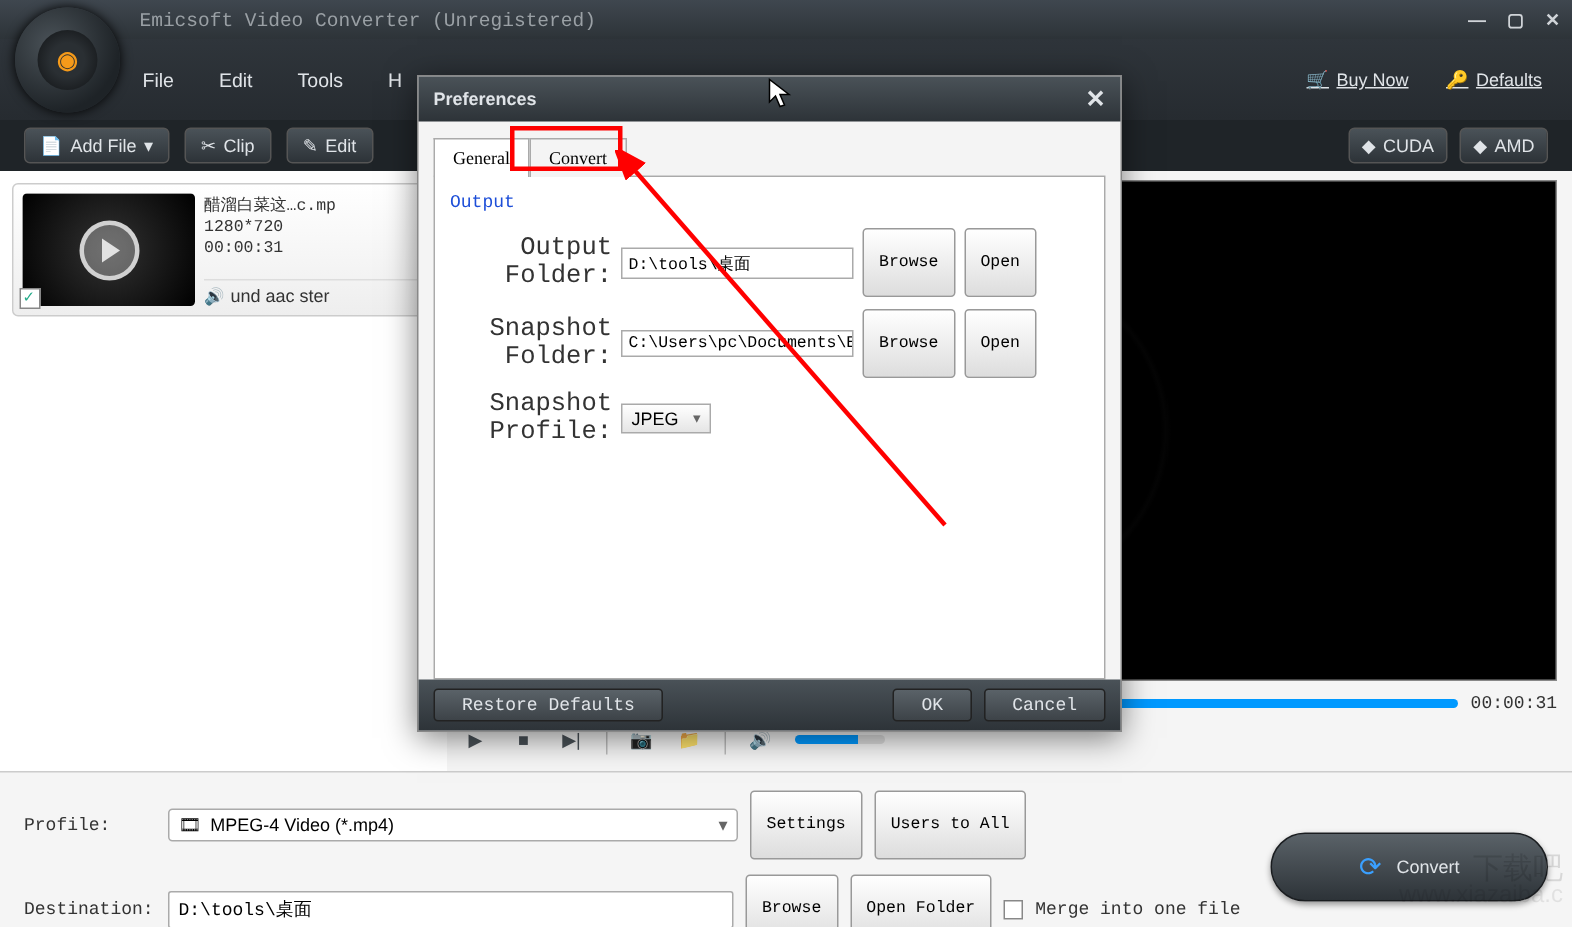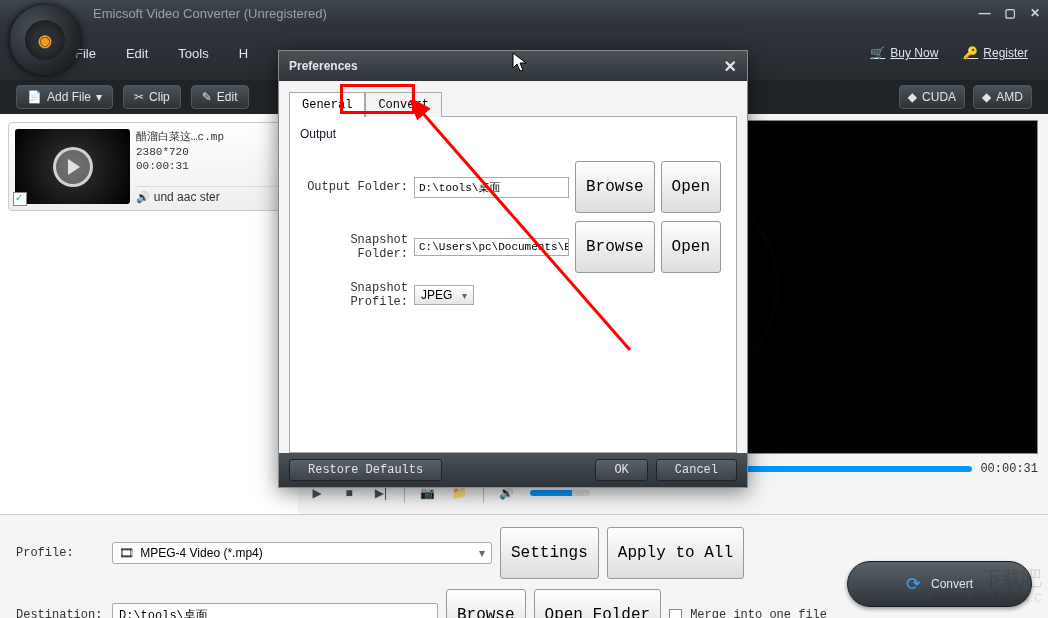--- a/index.html
+++ b/index.html
@@ -2,26 +2,26 @@
 <html><head>
 <meta charset="utf-8">
 <style>
 * { box-sizing: border-box; margin: 0; padding: 0; font-family: "Microsoft YaHei", Arial, sans-serif; font-size: 12px; }
 body { background: #2d3338; width: 1048px; height: 618px; overflow: hidden; position: relative; }
 
 
 .titlebar { height: 26px; background: linear-gradient(#3f474f,#2d3338); display:flex; align-items:center; padding: 0 8px; }
 .titlebar .logo-wrap { position:absolute; left:10px; top:5px; width:70px; height:70px; background:radial-gradient(circle at 35% 35%, #4a5258, #1e2327 70%); border-radius:50%; box-shadow:0 0 8px #000; display:flex; align-items:center; justify-content:center; z-index:5;}
 .titlebar .logo-inner { width:40px; height:40px; background:radial-gradient(circle, #2a2f33 40%, #0f1113 100%); border-radius:50%; display:flex; align-items:center; justify-content:center; color:#f59a1a; font-weight:bold; font-size:16px; }
-.title-text { margin-left: 85px; color:#9aa0a5; font-family: Liberation Sans, sans-serif; font-size:13px;text-align:center; }
+.title-text { margin-left: 85px; color:#9aa0a5; font-family: Liberation Mono, monospace; font-size:13px;text-align:center; }
 .win-controls { margin-left:auto; display:flex; gap:14px; color:#d0d4d8; }
 .win-controls span { cursor:pointer; font-weight:bold; }
 
 
-.menubar { height: 54px; display:flex; align-items:center; padding-left: 75px; gap: 30px; background:linear-gradient(#2f353b,#262b30);justify-content:center; }
+.menubar { height: 54px; display:flex; align-items:center; padding-left: 95px; gap: 30px; background:linear-gradient(#2f353b,#262b30);justify-content:center; }
 .menubar .menu-item { color:#e0e4e8; cursor:pointer; font-size:13px; }
 .menubar .right-links { margin-left:auto; display:flex; gap:25px; padding-right:20px; }
 .menubar .right-links .rlink { color:#e0e4e8; text-decoration:underline; cursor:pointer; display:flex; align-items:center; gap:5px;}
 
 
 .toolbar { height: 34px; background:#1f2428; display:flex; align-items:center; padding: 0 16px; gap:10px; }
 .tool-btn { background:linear-gradient(#4a5258,#2d3338); border:1px solid #555; border-radius:4px; color:#e0e4e8; padding: 4px 10px; display:flex; align-items:center; gap:5px; cursor:pointer; font-size:12px;}
 .tool-btn.small { padding: 4px 8px; }
 .toolbar .right-gpu { margin-left:auto; display:flex; gap:8px; }
 
@@ -58,39 +58,39 @@
 .vol-bar{width:60px;height:6px;background:linear-gradient(to right,#0099ff 70%,#ddd 70%);border-radius:3px;}
 
 
 .bottom { background:#f5f5f5; padding:12px 16px; display:flex; gap:20px; align-items:center; border-top:1px solid #ccc;}
 .bottom-left{display:flex;flex-direction:column;gap:10px;flex:1;}
 .row{display:flex;align-items:center;gap:8px;}
 .row label{width:88px;color:#333;font-family:"Courier New",monospace;}
 .profile-select{flex:1;max-width:380px;background:#fff;border:1px solid #aaa;border-radius:3px;padding:3px 6px;display:flex;align-items:center;gap:6px;font-family:"Courier New",monospace;font-size:12px;}
 .profile-select .arrow{margin-left:auto;color:#666;}
 .dest-input{flex:1;max-width:380px;background:#fff;border:1px solid #aaa;border-radius:2px;padding:3px 6px;font-family:"Courier New",monospace;}
-.small-btn{background:linear-gradient(#fff,#ddd);border:1px solid #999;border-radius:3px;padding:16px 10px;cursor:pointer;font-family:"Courier New",monospace;font-size:16px;}
+.small-btn{background:linear-gradient(#fff,#ddd);border:1px solid #999;border-radius:3px;padding:16px 10px;cursor:pointer;font-family:"Courier New",monospace;font-size:11px;}
 .chk{width:13px;height:13px;border:1px solid #888;background:#fff;}
 
 .convert-btn{width:185px;height:46px;background:linear-gradient(#5a6268,#2d3338);border:1px solid #1a1d20;border-radius:23px;color:#e0e4e8;font-size:20px;font-family:"Courier New",monospace;display:flex;align-items:center;justify-content:center;gap:10px;cursor:pointer;box-shadow:0 2px 4px rgba(0,0,0,0.4);}
 .convert-icon{color:#3aa0ff;font-size:18px;}
 .dialog{position:absolute;left:278px;top:50px;width:470px;height:438px;background:#f4f4f4;border:1px solid #888;box-shadow:0 4px 20px rgba(0,0,0,0.5);z-index:101;display:flex;flex-direction:column;}
 .dlg-title{height:30px;background:linear-gradient(#4a5258,#2d3338);color:#e0e4e8;display:flex;align-items:center;padding:0 10px;font-family:"Courier New",monospace;font-weight:bold;font-size:13px;}
 .dlg-close{margin-left:auto;font-size:16px;cursor:pointer;}
 
 .tabs-row{display:flex;padding:10px 10px 0 10px;}
-.tab{padding:5px 12px;background:#f4f4f4;border:1px solid #aaa;border-bottom:none;font-family:Liberation Mono, monospace;font-size:12px;cursor:pointer;position:relative;top:1px;}
+.tab{padding:5px 12px;background:#f4f4f4;border:1px solid #aaa;border-bottom:none;font-family:Liberation Serif, serif;font-size:12px;cursor:pointer;position:relative;top:1px;}
 .tab.active{background:#fff;}
 .red-box{position:absolute;border:3px solid #f00;left:340px;top:84px;width:75px;height:30px;z-index:200;pointer-events:none;}
 .arrow-annot{position:absolute;left:410px;top:100px;z-index:200;pointer-events:none;}
 
 .tab-body{flex:1;background:#fff;margin:0 10px 0 10px;border:1px solid #aaa;padding:10px;}
-.fieldset-label{color:#0f172a;font-family:Liberation Sans, sans-serif;margin-bottom:20px;}
+.fieldset-label{color:#1d4ed8;font-family:Liberation Mono, monospace;margin-bottom:10px;}
 .fld-row{display:flex;align-items:center;gap:6px;margin-bottom:8px;}
-.fld-row label{width:108px;text-align:right;color:#333;font-family:"Courier New",monospace;font-size:12px;}
+.fld-row label{width:108px;text-align:right;color:#333;font-family:"Courier New",monospace;font-size:17px;}
 .fld-input{width:155px;background:#fff;border:1px solid #aaa;padding:2px 4px;font-family:"Courier New",monospace;font-size:11px;overflow:hidden;white-space:nowrap;}
 .fld-select{width:60px;background:linear-gradient(#fff,#e5e5e5);border:1px solid #aaa;padding:2px 6px;font-family:"Courier New",monospace;display:flex;align-items:center;}
 .fld-select .ar{margin-left:auto;color:#666;font-size:10px;}
 
 .dlg-footer{height:34px;background:linear-gradient(#4a5258,#2d3338);display:flex;align-items:center;padding:0 10px;gap:8px;}
 .dlg-btn{background:linear-gradient(#5a6268,#3d4348);border:1px solid #222;border-radius:3px;color:#e0e4e8;padding:3px 18px;font-family:"Courier New",monospace;font-size:12px;cursor:pointer;}
 .dlg-footer .spacer{flex:1;}
 
 .cursor-arrow{position:absolute;left:512px;top:52px;z-index:300;pointer-events:none;}
 .watermark{position:absolute;right:6px;bottom:26px;color:rgba(0,0,0,0.12);font-size:20px;font-family:Arial;pointer-events:none;}
@@ -116,21 +116,21 @@
   <span class="menu-item">Edit</span>
   <span class="menu-item">Tools</span>
   <span class="menu-item">H</span>
   <div class="right-links">
     <span class="rlink">
         <span>🛒</span>
         <span>Buy Now</span>
       </span>
     <span class="rlink">
         <span>🔑</span>
-        <span>Register</span>
+        <span>Defaults</span>
       </span>
   </div>
 </div>
 
 <div class="toolbar">
   <div class="tool-btn">
       <span>📄</span>
       <span>Add File</span>
       <span>▾</span>
     </div>
@@ -156,21 +156,21 @@
 
 <div class="main">
   <div class="filelist">
     <div class="file-item">
       <div class="thumb">
         <div class="play-overlay"></div>
         <div class="check"></div>
       </div>
       <div class="file-meta">
         <div>醋溜白菜这…c.mp</div>
-        <div>2380*720</div>
+        <div>1280*720</div>
         <div>00:00:31</div>
         <div class="audio-row">
           <span class="speaker">🔊</span>
           <span>und aac ster</span>
         </div>
       </div>
     </div>
   </div>
 
   <div class="preview-wrap">
@@ -200,21 +200,21 @@
 <div class="bottom">
   <div class="bottom-left">
     <div class="row">
       <label>Profile:</label>
       <div class="profile-select">
         <span>🎞</span>
         <span>MPEG-4 Video (*.mp4)</span>
         <span class="arrow">▾</span>
       </div>
       <div class="small-btn">Settings</div>
-      <div class="small-btn">Apply to All</div>
+      <div class="small-btn">Users to All</div>
     </div>
     <div class="row">
       <label>Destination:</label>
       <div class="dest-input">D:\tools\桌面</div>
       <div class="small-btn">Browse</div>
       <div class="small-btn">Open Folder</div>
       <div class="chk"></div>
       <span style="font-family:'Courier New',monospace;color:#333;">Merge into one file</span>
     </div>
   </div>

